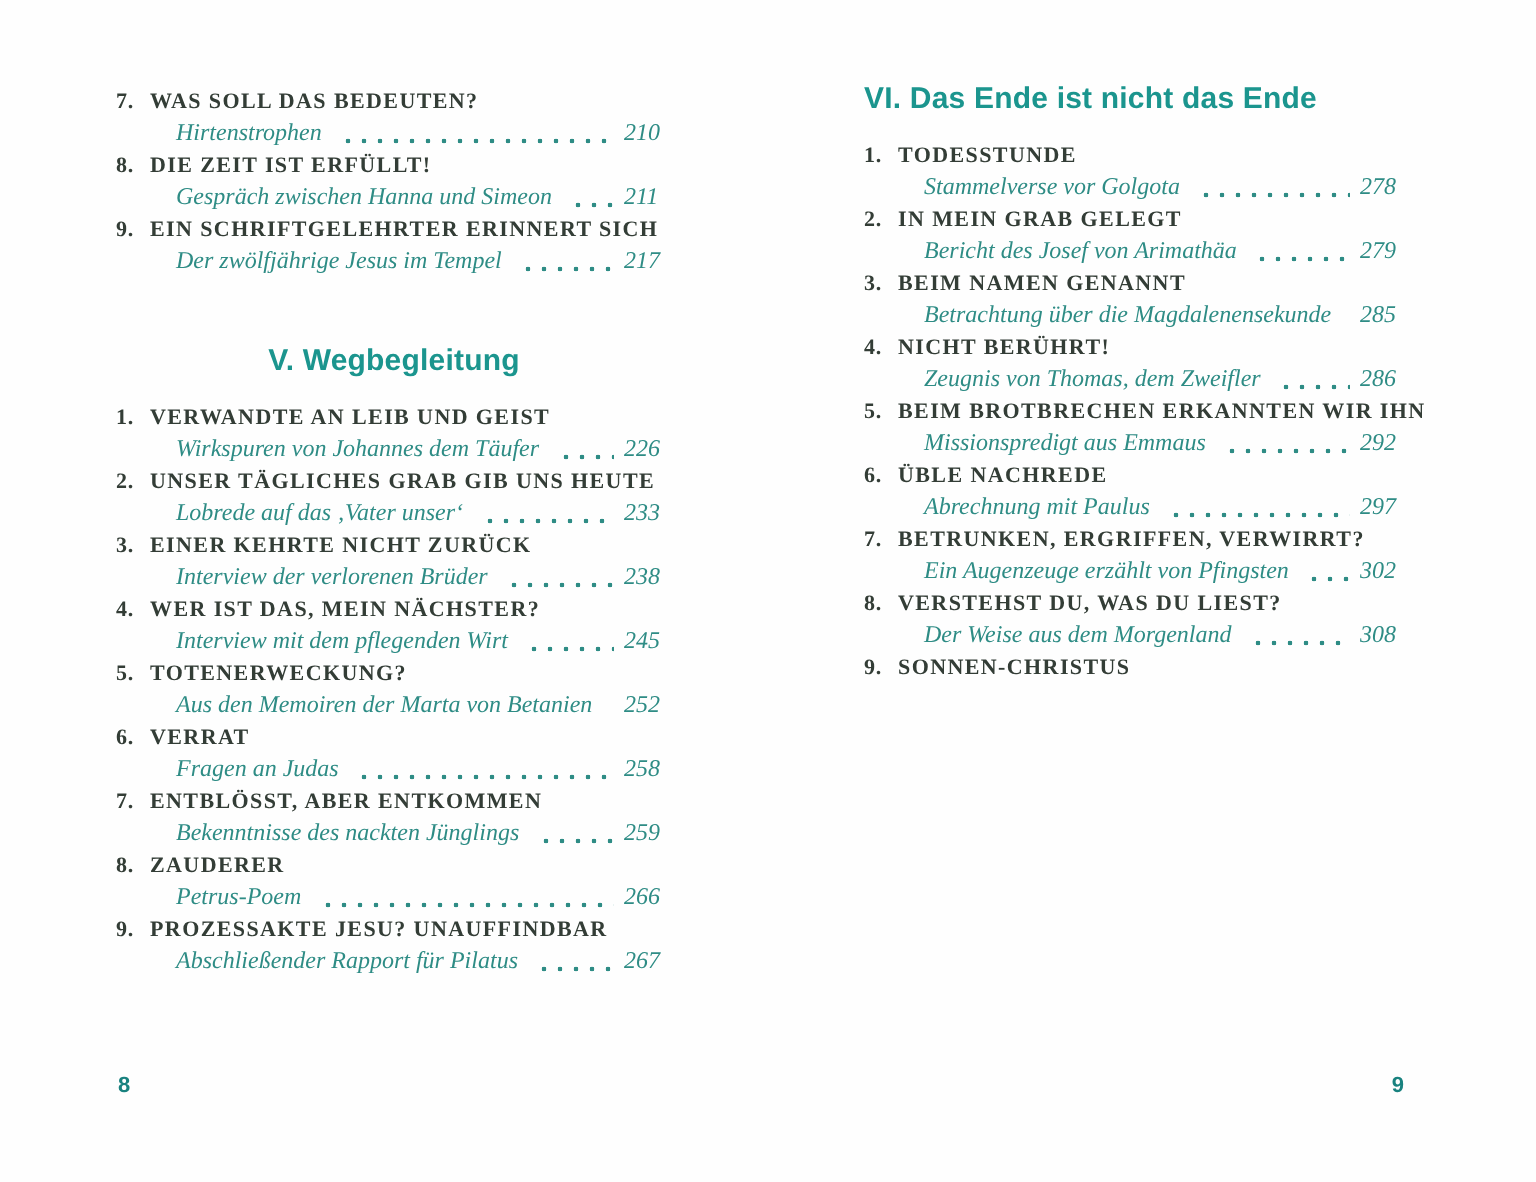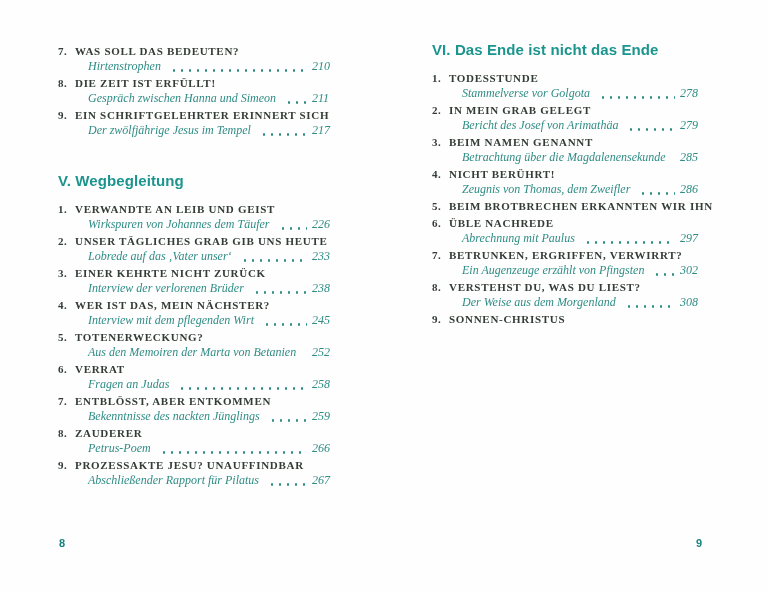--- a/index.html
+++ b/index.html
@@ -19,21 +19,21 @@
   .page-right { left: 432px; top: 41px; width: 272px; }
 
   .section-heading {
     font-family: "Liberation Sans", sans-serif;
     font-weight: 700;
     font-size: 15px;
     letter-spacing: 0.1px;
     color: #1b958e;
     margin: 0 0 13px 0;
   }
-  .page-left .section-heading { margin-top: 34px; }
+  .page-left .section-heading { margin-top: 34px; text-align: center; }
 
   .entry { margin-bottom: 2px; }
   .entry-title-row {
     display: flex;
     align-items: baseline;
     line-height: 15px;
   }
   .num {
     flex: none;
     width: 17px;
@@ -303,20 +303,25 @@
             <span class="leader"></span>
             <span class="pagenum">286</span>
           </div>
         </div>
 
         <div class="entry">
           <div class="entry-title-row">
             <span class="num">5.</span>
             <span class="title">BEIM BROTBRECHEN ERKANNTEN WIR IHN</span>
           </div>
+          <div class="entry-sub-row">
+            <span class="subtitle">Missionspredigt aus Emmaus</span>
+            <span class="leader"></span>
+            <span class="pagenum">292</span>
+          </div>
         </div>
 
         <div class="entry">
           <div class="entry-title-row">
             <span class="num">6.</span>
             <span class="title">ÜBLE NACHREDE</span>
           </div>
           <div class="entry-sub-row">
             <span class="subtitle">Abrechnung mit Paulus</span>
             <span class="leader"></span>

